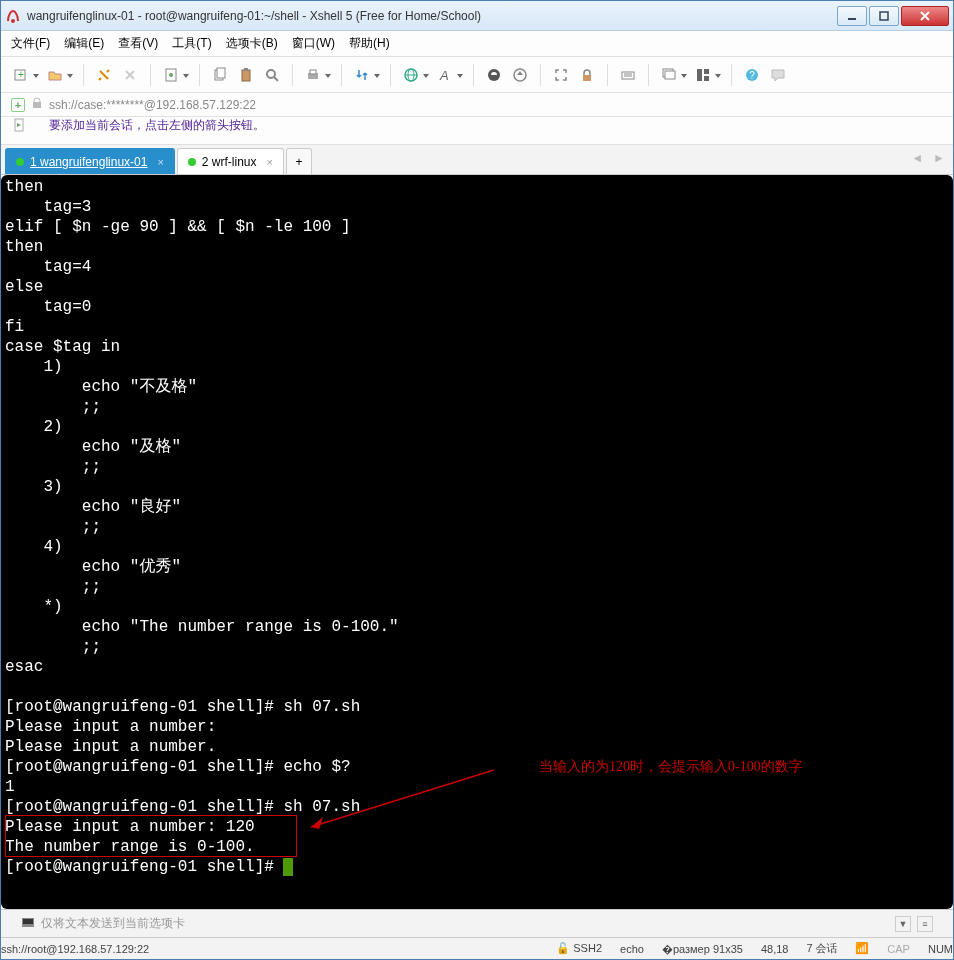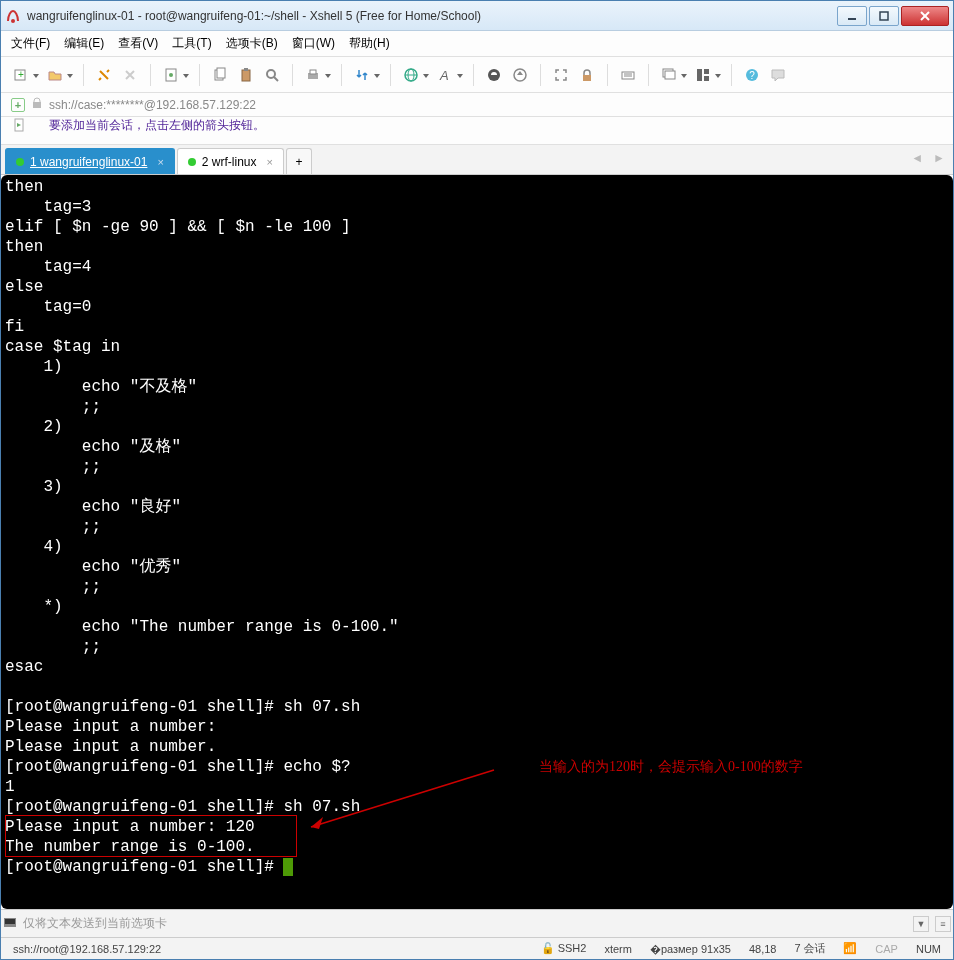--- a/index.html
+++ b/index.html
@@ -46,26 +46,26 @@
 .tabnav { position: absolute; right: 8px; top: 6px; color: #bbb; font-size: 12px; }
 
 
 .terminal { flex: 1; background: #000; color: #fff; font-family: "Consolas", "Courier New", monospace; font-size: 16px; line-height: 20px; padding: 2px 4px; white-space: pre; overflow: hidden; position: relative; border-radius: 6px; }
 .terminal .cursor { display: inline-block; width: 10px; height: 18px; background: #4e9a06; vertical-align: text-bottom; }
 .annot-text { position: absolute; color: #c00; font-family: "Microsoft YaHei"; font-size: 14px; }
 .annot-box { position: absolute; border: 1px solid #c00; }
 .annot-arrow { position: absolute; }
 
 
-.bottominput { height: 28px; background: #f3f3f3; border-top: 1px solid #ccc; display: flex; align-items: center; padding: 0 2px; gap: 6px; color: #999; font-size: 12px; }
+.bottominput { height: 28px; background: #f3f3f3; border-top: 1px solid #ccc; display: flex; align-items: center; padding: 0 20px; gap: 6px; color: #999; font-size: 12px; }
 .bottominput .field { flex: 1; }
 .bottominput .dd { width: 16px; height: 16px; border: 1px solid #ccc; display: flex; align-items: center; justify-content: center; font-size: 9px; color: #666; }
 
 
-.statusbar { height: 22px; background: #f3f3f3; border-top: 1px solid #ccc; display: flex; align-items: center; padding: 0 12px; font-size: 11px; color: #444; gap: 18px; }
+.statusbar { height: 22px; background: #f3f3f3; border-top: 1px solid #ccc; display: flex; align-items: center; padding: 0 0; font-size: 11px; color: #444; gap: 18px; }
 .statusbar .sp { flex: 1; }
 </style>
 </head>
 <body>
 
 <div class="window">
 
   <div class="titlebar">
     <span class="icon">
       <svg width="16" height="16" viewBox="0 0 16 16">
@@ -322,21 +322,21 @@
         </svg></span>
     <span class="field">仅将文本发送到当前选项卡</span>
     <span class="dd">▼</span>
     <span class="dd">≡</span>
   </div>
 
   <div class="statusbar">
     <span>ssh://root@192.168.57.129:22</span>
     <span class="sp"></span>
     <span>🔓 <span>SSH2</span></span>
-    <span>xterm</span>
+    <span>echo</span>
     <span>�размер <span>91x35</span></span>
     <span><span>48,18</span></span>
     <span>7 会话</span>
     <span>📶</span>
     <span style="color:#aaa">CAP</span>
     <span>NUM</span>
   </div>
 
 </div>
 

